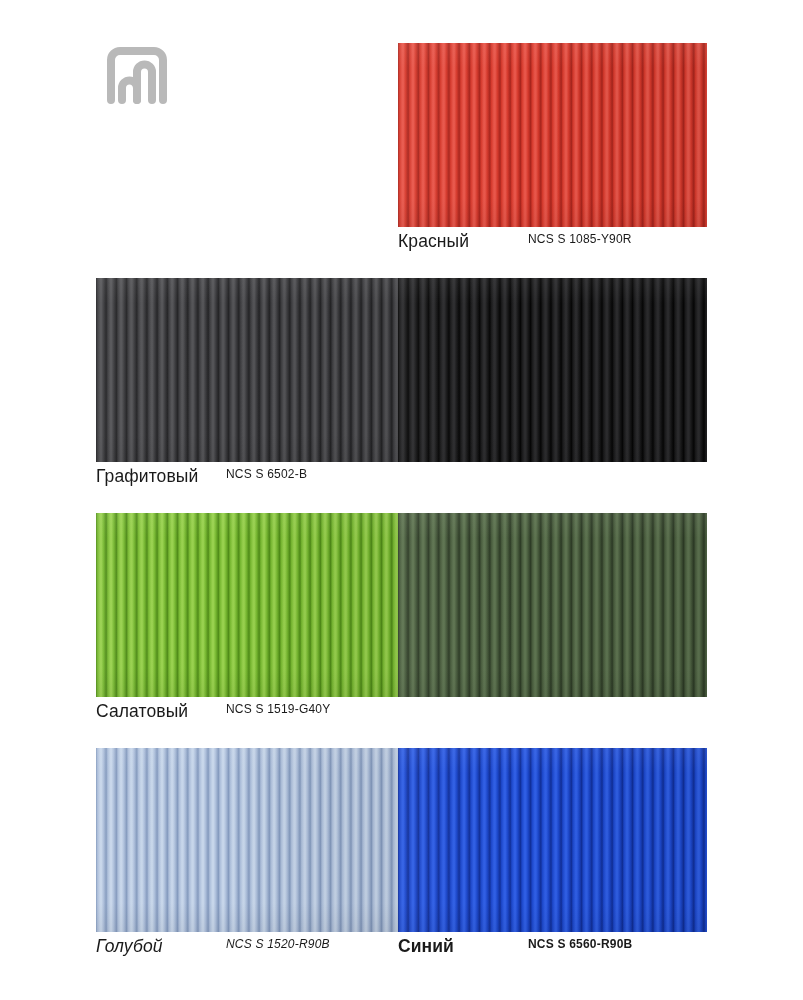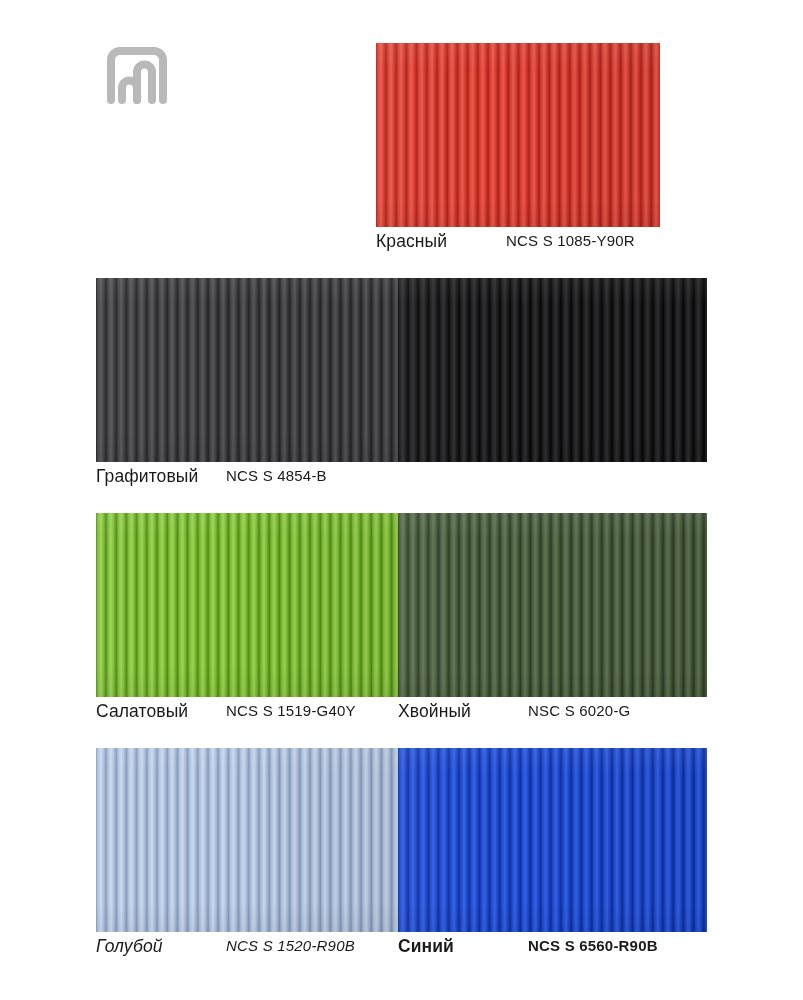--- a/index.html
+++ b/index.html
@@ -60,21 +60,21 @@
     white-space:nowrap;
   }
   .lbl-name {
     position:absolute; left:0; top:0;
     font-size:17.5px;
     color:#1a1a1a;
     letter-spacing:0.1px;
   }
   .lbl-code {
     position:absolute; left:130px; top:1px;
-    font-size:15px;
+    font-size:12px;
     color:#1a1a1a;
     letter-spacing:0.2px;
   }
 </style>
 </head>
 <body>
 
 <div id="page">
 
   <div id="logo">
@@ -83,40 +83,40 @@
 
         <path d="M8 56 L8 16 A9 9 0 0 1 17 7 L51 7 A9 9 0 0 1 60 16 L60 56" fill="none" stroke="#b9b9b9" stroke-width="8" stroke-linecap="round" stroke-linejoin="round"></path>
 
         <path d="M19 56 L19 44 A7.5 7.5 0 0 1 34 44 L34 56" fill="none" stroke="#b9b9b9" stroke-width="8" stroke-linecap="round" stroke-linejoin="round"></path>
         <path d="M34 56 L34 28 A7.5 7.5 0 0 1 49 28 L49 56" fill="none" stroke="#b9b9b9" stroke-width="8" stroke-linecap="round" stroke-linejoin="round"></path>
       </svg>
     </span>
   </div>
 
   <div id="rows-host">
-      <div class="cell" style="position: absolute; left: 376px; top: 43px; width: 284px;">
+      <div class="cell" style="position: absolute; left: 398px; top: 43px; width: 309px;">
         <div class="panel" style="height: 184px; background: rgb(216, 54, 42);">
           <div class="ribs" style="background: repeating-linear-gradient(to right, rgb(166, 36, 28) 0px, rgb(213, 57, 44) 1.6px, rgb(232, 86, 74) 4.2px, rgb(232, 86, 74) 5.4px, rgb(213, 57, 44) 7.6px, rgb(166, 36, 28) 10.2px);"></div>
           <div class="sheen"></div>
           <div class="vshade"></div>
         </div>
         <div class="labels">
           <span class="lbl-name">Красный</span>
           <span class="lbl-code">NCS S 1085-Y90R</span>
         </div>
       </div>
       <div class="cell" style="position: absolute; left: 96px; top: 278px; width: 302px; border-radius: 31px;">
         <div class="panel" style="height: 184px; background: rgb(58, 58, 60);">
           <div class="ribs" style="background: repeating-linear-gradient(to right, rgb(35, 35, 37) 0px, rgb(60, 60, 63) 1.6px, rgb(84, 84, 87) 4.2px, rgb(84, 84, 87) 5.4px, rgb(60, 60, 63) 7.6px, rgb(35, 35, 37) 10.2px);"></div>
           <div class="sheen"></div>
           <div class="vshade"></div>
         </div>
         <div class="labels">
           <span class="lbl-name">Графитовый</span>
-          <span class="lbl-code">NCS S 4854-B</span>
+          <span class="lbl-code">NCS S 6502-B</span>
         </div>
       </div>
       <div class="cell" style="position: absolute; left: 398px; top: 278px; width: 309px;">
         <div class="panel" style="height: 184px; background: rgb(22, 22, 23);">
           <div class="ribs" style="background: repeating-linear-gradient(to right, rgb(5, 5, 5) 0px, rgb(25, 25, 26) 1.6px, rgb(44, 44, 46) 4.2px, rgb(44, 44, 46) 5.4px, rgb(25, 25, 26) 7.6px, rgb(5, 5, 5) 10.2px);"></div>
           <div class="sheen"></div>
           <div class="vshade"></div>
         </div>
       </div>
       <div class="cell" style="position: absolute; left: 96px; top: 513px; width: 302px;">
@@ -128,24 +128,20 @@
         <div class="labels">
           <span class="lbl-name">Салатовый</span>
           <span class="lbl-code">NCS S 1519-G40Y</span>
         </div>
       </div>
       <div class="cell" style="position: absolute; left: 398px; top: 513px; width: 309px;">
         <div class="panel" style="height: 184px; background: rgb(69, 88, 58);">
           <div class="ribs" style="background: repeating-linear-gradient(to right, rgb(44, 58, 37) 0px, rgb(71, 90, 60) 1.6px, rgb(93, 115, 80) 4.2px, rgb(93, 115, 80) 5.4px, rgb(71, 90, 60) 7.6px, rgb(44, 58, 37) 10.2px);"></div>
           <div class="sheen"></div>
           <div class="vshade"></div>
-        </div>
-        <div class="labels">
-          <span class="lbl-name">Хвойный</span>
-          <span class="lbl-code">NSC S 6020-G</span>
         </div>
       </div>
       <div class="cell" style="position: absolute; left: 96px; top: 748px; width: 302px; font-style: italic;">
         <div class="panel" style="height: 184px; background: rgb(169, 188, 216);">
           <div class="ribs" style="background: repeating-linear-gradient(to right, rgb(131, 153, 189) 0px, rgb(172, 190, 218) 1.6px, rgb(199, 214, 234) 4.2px, rgb(199, 214, 234) 5.4px, rgb(172, 190, 218) 7.6px, rgb(131, 153, 189) 10.2px);"></div>
           <div class="sheen"></div>
           <div class="vshade"></div>
         </div>
         <div class="labels">
           <span class="lbl-name">Голубой</span>

